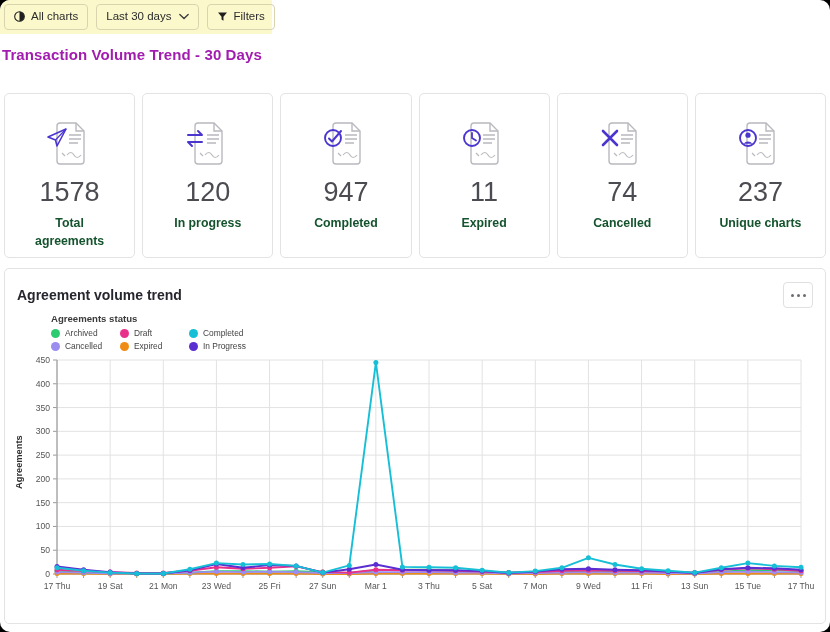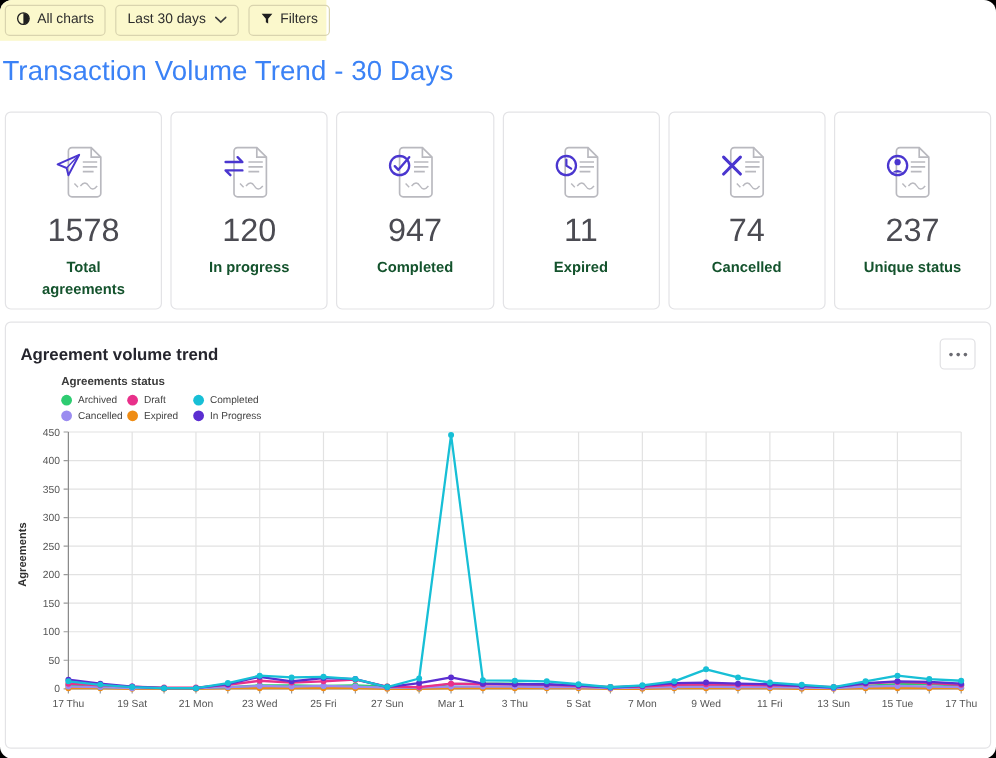--- a/index.html
+++ b/index.html
@@ -38,23 +38,24 @@
     color: #2c2c2c;
     white-space: nowrap;
     cursor: pointer;
   }
   .tbtn .lbl { line-height: 1; }
   .chev { font-size: 9px; color: #444; margin-left: 1px; }
 
   
   .page-title {
     position: absolute; left: 2px; top: 46px;
-    font-size: 23px;
-    color: #3b82f6;
+    font-size: 15px;
+    color: #a21caf;
     letter-spacing: .1px;
+    font-weight: bold;
   }
 
   
   .cards {
     position: absolute; left: 4px; top: 93px;
     width: 822px; height: 165px;
     display: flex; gap: 7px;
   }
   .card {
     flex: 1 1 0;
@@ -104,21 +105,21 @@
     display: flex; align-items: center; justify-content: center;
     gap: 3px; cursor: pointer;
   }
   .kebab i { width: 3px; height: 3px; border-radius: 50%; background: #6b6b72; display: block; }
 
   
   .legend { position: absolute; left: 46px; top: 44px; }
   .legend-title { font-size: 9.6px; font-weight: bold; color: #3a3a3a; margin-bottom: 4px; }
   .legend-rows { display: flex; flex-direction: column; gap: 3px; }
   .legend-row { display: flex; }
-  .legend-item { display: flex; align-items: center; gap: 5px; width: 55px; }
+  .legend-item { display: flex; align-items: center; gap: 5px; width: 69px; }
   .legend-dot { width: 9px; height: 9px; border-radius: 50%; flex: 0 0 auto; }
   .legend-lbl { font-size: 8.4px; color: #444; white-space: nowrap; }
 
   
   .plot-wrap { position: absolute; left: 0; top: 82px; width: 822px; height: 272px; }
   .ylabel {
     position: absolute; left: 9px; top: 138px;
     font-size: 9.3px; font-weight: bold; color: #2f2f2f;
     transform: rotate(-90deg); transform-origin: left top;
     white-space: nowrap;
@@ -244,21 +245,21 @@
           <path d="M18 8 h16 l8 8 v30 a3 3 0 0 1 -3 3 H18 a3 3 0 0 1 -3 -3 V11 a3 3 0 0 1 3 -3 z" fill="none" stroke="#b9b9bf" stroke-width="1.4"></path>
           <path d="M34 8 v8 h8" fill="none" stroke="#b9b9bf" stroke-width="1.4"></path>
           <path d="M27 20 h12 M27 24 h12 M27 28 h9" stroke="#b9b9bf" stroke-width="1.4" fill="none"></path>
           <path d="M20 38 l3 3 m2-1 q4 -5 7 0 t7 0" stroke="#b9b9bf" stroke-width="1.2" fill="none"></path>
           <circle cx="16" cy="23" r="8" fill="none" stroke="#4a36cf" stroke-width="1.9"></circle>
           <circle cx="16" cy="20.2" r="2.6" fill="#4a36cf"></circle>
           <path d="M11.4 28.8 q4.6 -4.4 9.2 0" fill="#4a36cf"></path>
         </svg>
       </span>
       <span class="card-num">237</span>
-      <span class="card-label">Unique status</span>
+      <span class="card-label">Unique charts</span>
     </div>
 
   </div>
 
   <div class="panel">
     <div class="panel-title">Agreement volume trend</div>
 
     <div class="kebab">
       <i></i>
       <i></i>

